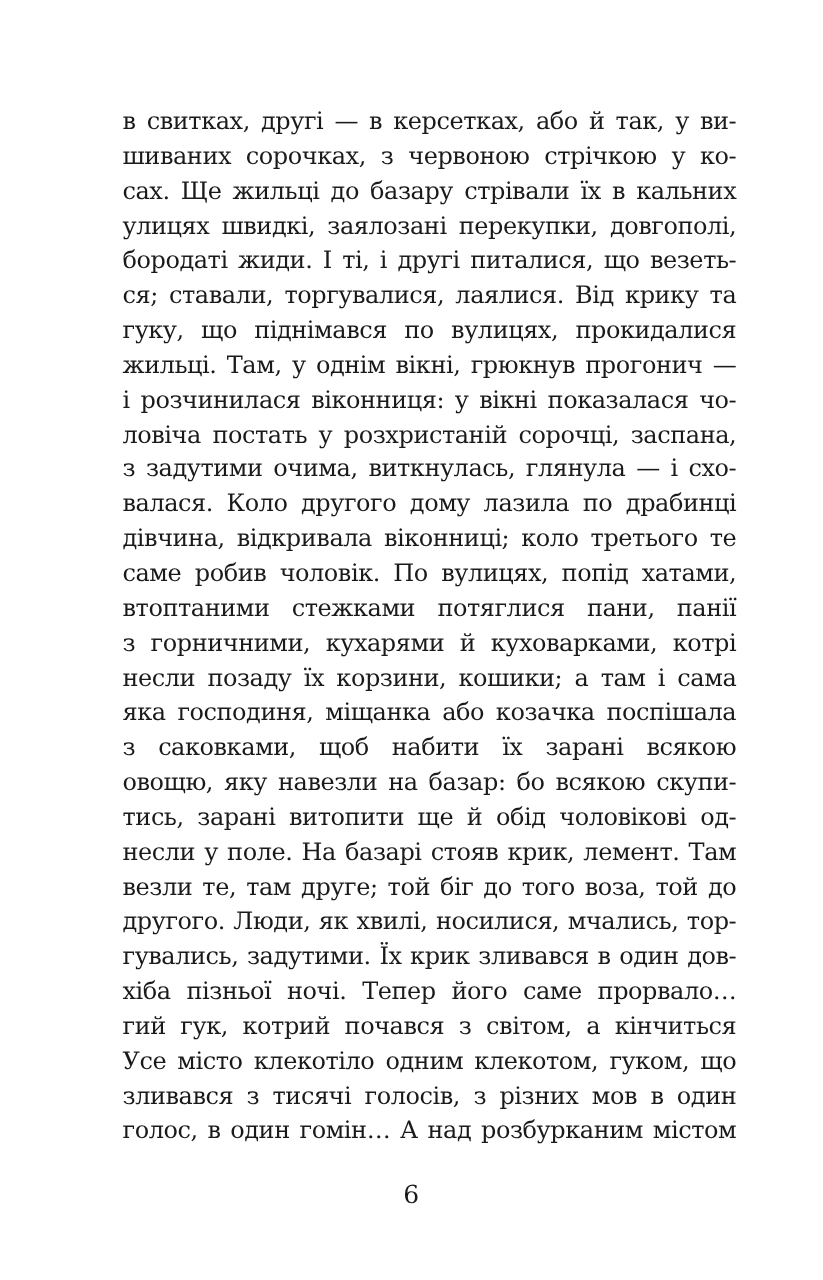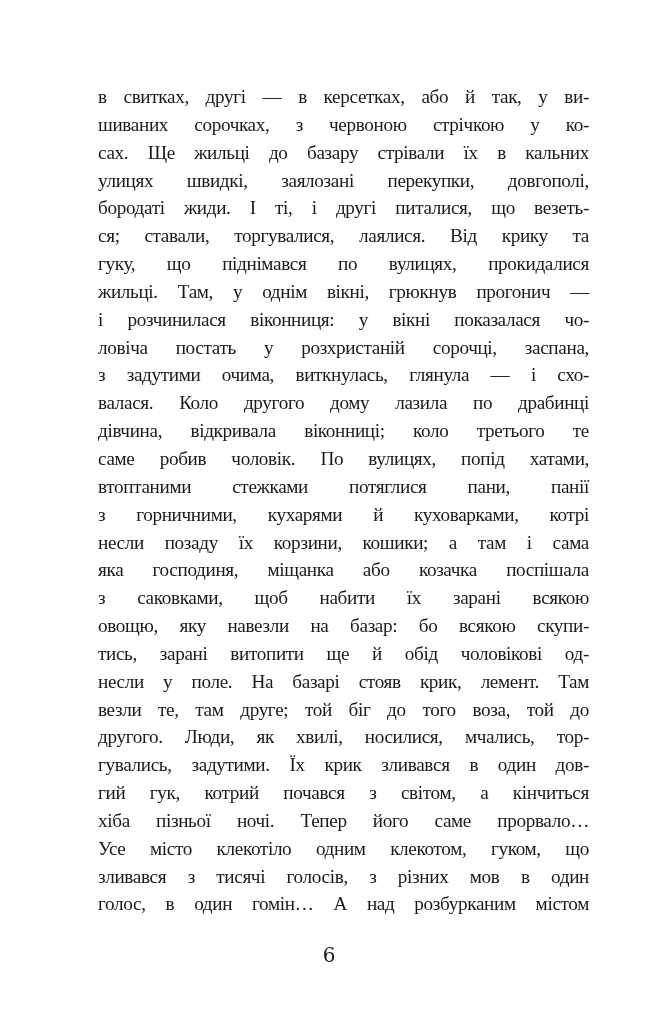--- a/index.html
+++ b/index.html
@@ -13,21 +13,20 @@
     font-size: 19.2px;
     color: #1a1a1a;
   }
   .line {
     height: 27.85px;
     line-height: 27.85px;
     white-space: nowrap;
     text-align: justify;
     text-align-last: justify;
     letter-spacing: -0.35px;
-    font-family: Liberation Serif, serif;
   }
   .line.last { text-align-last: justify; }
   .page-number {
     position: absolute;
     top: 943px;
     left: 0;
     width: 658px;
     text-align: center;
     font-family: "DejaVu Serif", "Liberation Serif", serif;
     font-size: 20px;
@@ -56,20 +55,20 @@
   <div class="line">з горничними, кухарями й куховарками, котрі</div>
   <div class="line">несли позаду їх корзини, кошики; а там і сама</div>
   <div class="line">яка господиня, міщанка або козачка поспішала</div>
   <div class="line">з саковками, щоб набити їх зарані всякою</div>
   <div class="line">овощю, яку навезли на базар: бо всякою скупи-</div>
   <div class="line">тись, зарані витопити ще й обід чоловікові од-</div>
   <div class="line">несли у поле. На базарі стояв крик, лемент. Там</div>
   <div class="line">везли те, там друге; той біг до того воза, той до</div>
   <div class="line">другого. Люди, як хвилі, носилися, мчались, тор-</div>
   <div class="line">гувались, задутими. Їх крик зливався в один дов-</div>
+  <div class="line">хіба пізньої ночі. Тепер його саме прорвало…</div>
   <div class="line">гий гук, котрий почався з світом, а кінчиться</div>
-  <div class="line">хіба пізньої ночі. Тепер його саме прорвало…</div>
   <div class="line">Усе місто клекотіло одним клекотом, гуком, що</div>
   <div class="line">зливався з тисячі голосів, з різних мов в один</div>
   <div class="line last">голос, в один гомін… А над розбурканим містом</div>
 </div>
 
 <div class="page-number">6</div>
 
 </body></html>

